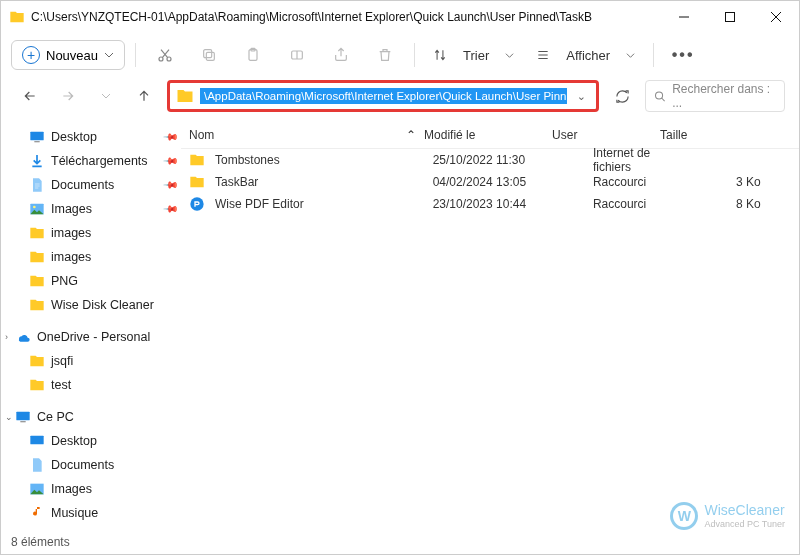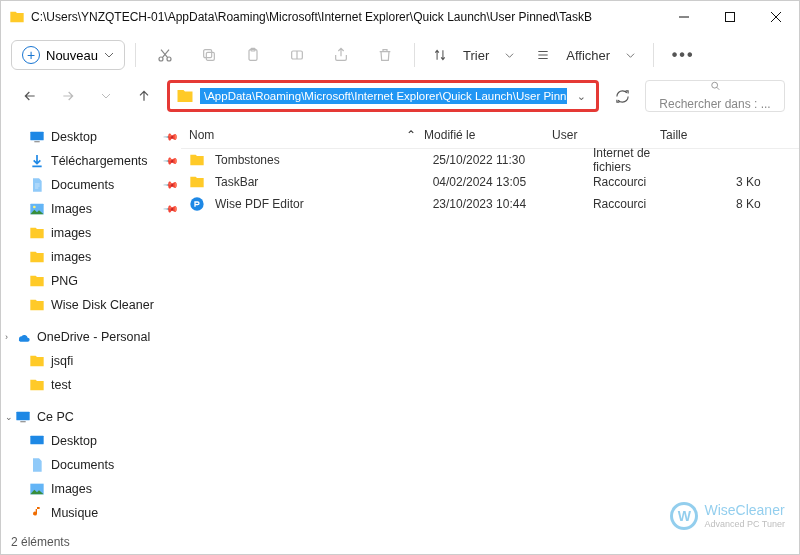--- a/index.html
+++ b/index.html
@@ -15,21 +15,21 @@
 .tbsep { width: 1px; height: 24px; background: #e0e0e0; margin: 0 4px; }
 .tbmenu { display: flex; align-items: center; gap: 16px; font-size: 13px; color: #333; padding: 4px 8px; border-radius: 4px; }
 .navrow { display: flex; align-items: center; height: 44px; padding: 0 14px 6px; gap: 8px; }
 .navarrow { width: 30px; height: 30px; display: flex; align-items: center; justify-content: center; color: #555; }
 .navarrow.dis { color: #bbb; }
 .addrbox { flex: 1; height: 32px; border: 3px solid #e53935; border-radius: 4px; display: flex; align-items: center; padding: 0 6px; gap: 6px; overflow: hidden; }
 .addrbox .fico { width: 18px; height: 18px; flex-shrink: 0; }
 .addrbox .path { background: #2196f3; color: #fff; font-size: 11.5px; padding: 2px 4px; white-space: nowrap; overflow: hidden; flex: 1; }
 .addrbox .chev { color: #666; font-size: 11px; padding: 0 4px; }
 .refresh { width: 30px; height: 30px; display: flex; align-items: center; justify-content: center; color: #555; }
-.searchbox { width: 140px; height: 32px; border: 1px solid #e0e0e0; border-radius: 4px; display: flex; align-items: center; padding: 0 8px; gap: 6px; color: #888; font-size: 12px; flex-direction: column; }
+.searchbox { width: 140px; height: 32px; border: 1px solid #e0e0e0; border-radius: 4px; display: flex; align-items: center; padding: 0 8px; gap: 6px; color: #888; font-size: 12px; }
 .mainrow { display: flex; height: calc(100% - 32px - 44px - 44px - 24px); }
 .sidebar { width: 180px; overflow-y: auto; padding: 4px 0 4px 10px; }
 .sitem { display: flex; align-items: center; height: 24px; font-size: 12.5px; color: #222; gap: 6px; padding: 0 4px; border-radius: 2px; position: relative; }
 .sitem .exp { position: absolute; left: -6px; font-size: 9px; color: #666; }
 .sitem .pin { margin-left: auto; font-size: 10px; color: #888; transform: rotate(45deg); }
 .sitem .ico { width: 16px; height: 16px; display: flex; align-items: center; justify-content: center; flex-shrink: 0; }
 .sitem.lvl1 { padding-left: 18px; }
 .sgap { height: 8px; }
 .content { flex: 1; overflow: auto; }
 .headers { display: flex; height: 28px; align-items: center; font-size: 12px; color: #333; border-bottom: 1px solid #eee; }
@@ -379,21 +379,21 @@
           <span>Wise PDF Editor</span>
         </div>
       <div class="col-date">23/10/2023 10:44</div>
       <div class="col-type">Raccourci</div>
       <div class="col-size">8 Ko</div>
     </div>
   </div>
 </div>
 
 <div class="statusbar">
-  <span>2 éléments</span>
+  <span>8 éléments</span>
 </div>
 
 <div class="watermark">
   <div class="logo">W</div>
   <div>
     <div class="txt">WiseCleaner</div>
     <div class="sub">Advanced PC Tuner</div>
   </div>
 </div>
 

